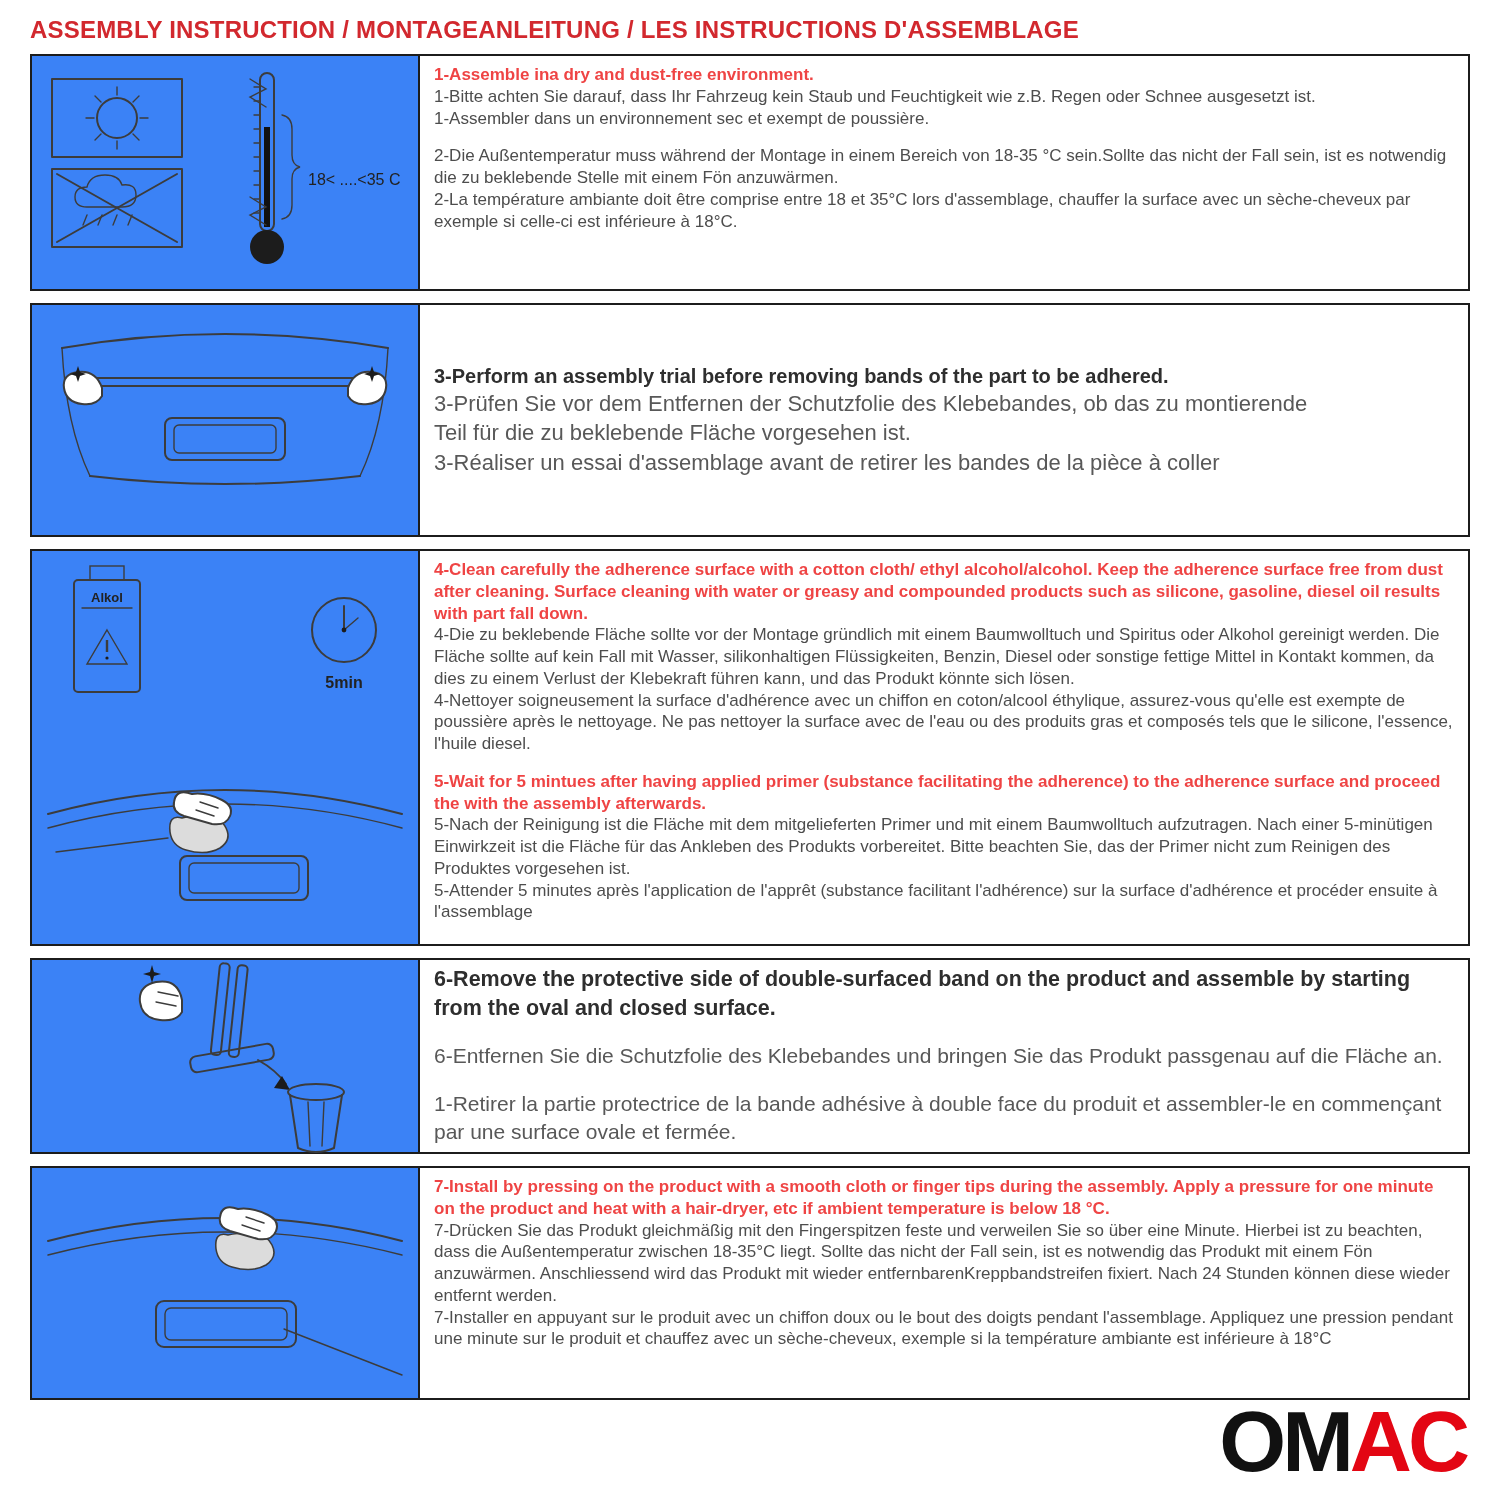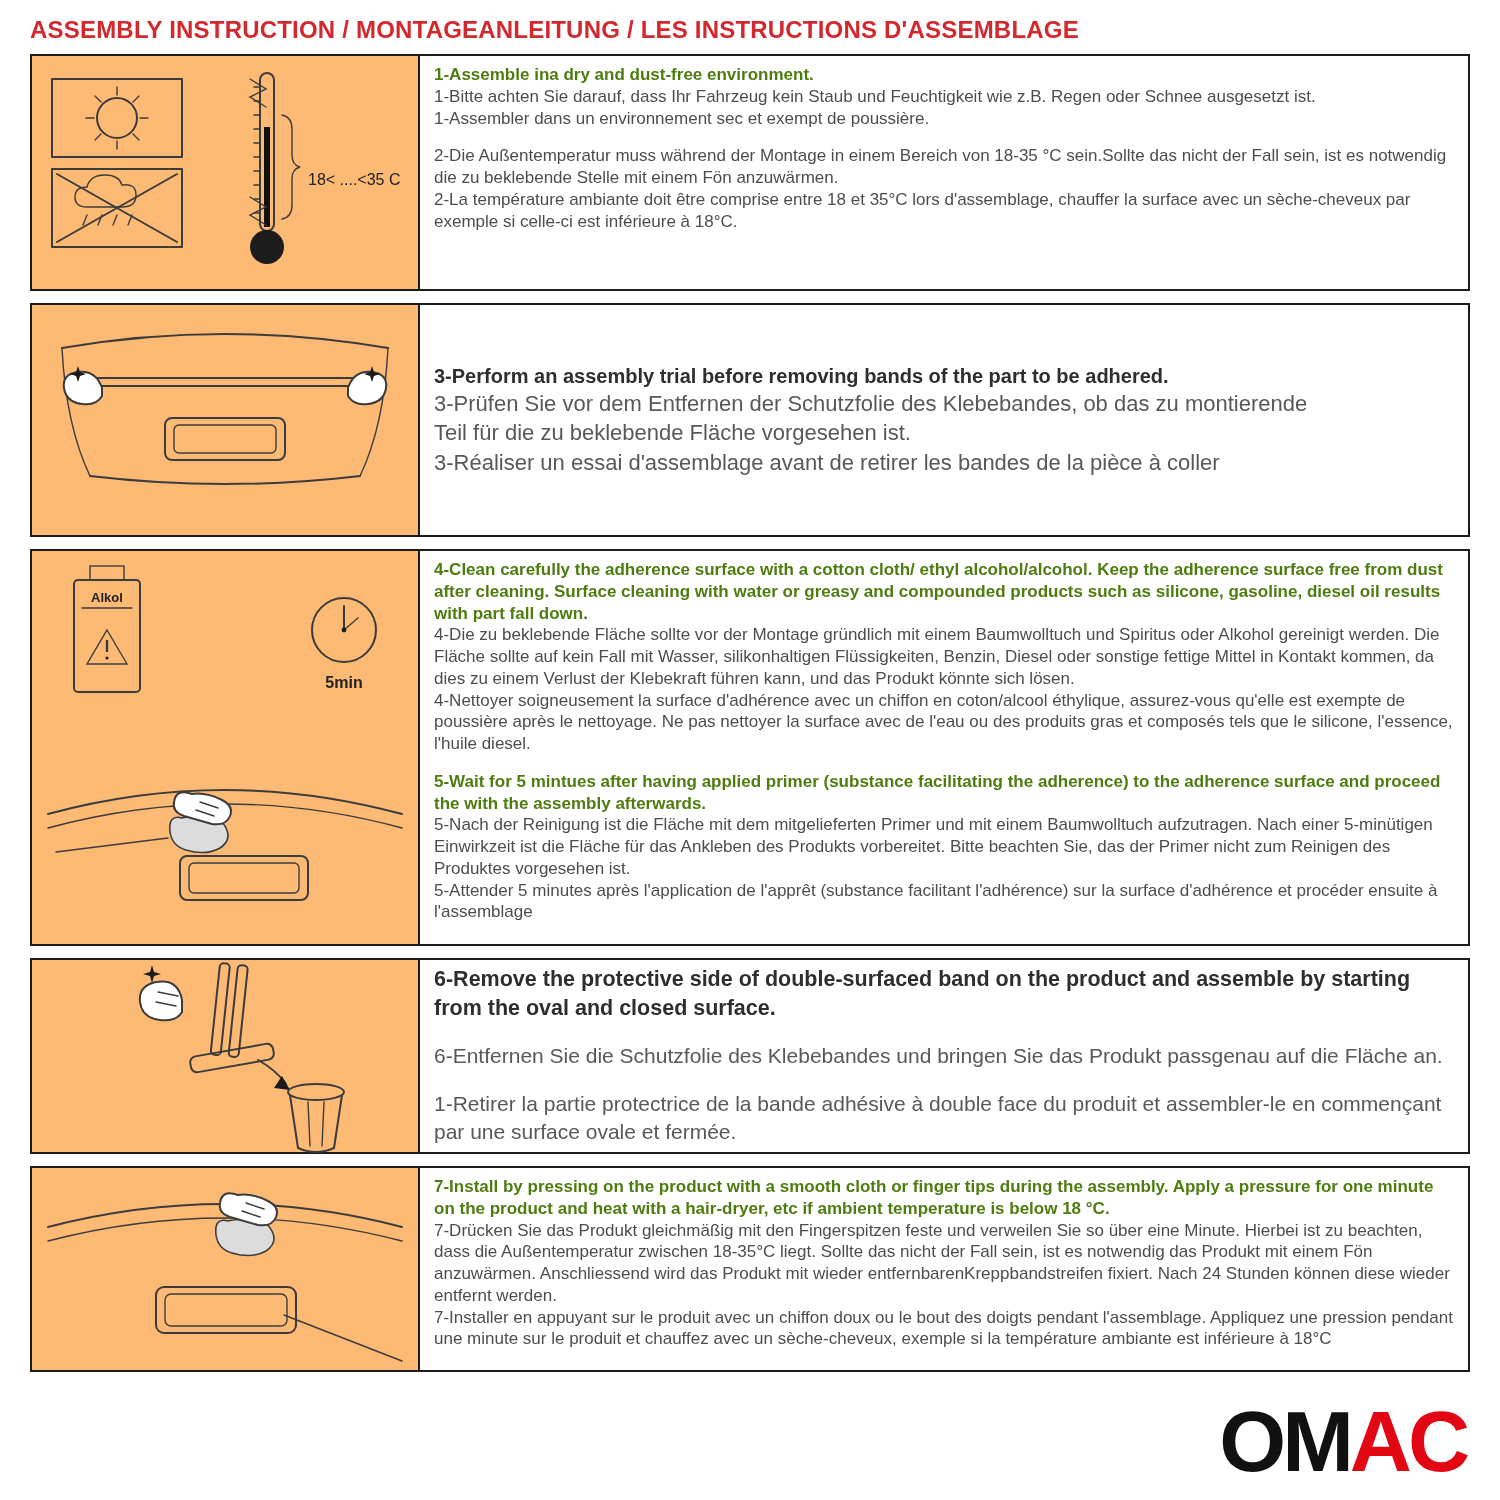--- a/index.html
+++ b/index.html
@@ -22,42 +22,42 @@
   .row{
     display:flex;
     margin:0 30px 12px 30px;
     align-items:stretch;
   }
   .illus{
     width:390px;
     flex:none;
     border:2px solid #1c1c1c;
     box-sizing:border-box;
-    background:#fdba74;
+    background:#3b82f6;
     display:flex;align-items:center;justify-content:center;
   }
   .illus svg{display:block;}
   .textbox{
     flex:1;
     border:2px solid #1c1c1c;
     border-left:2px solid #1c1c1c;
     margin-left:-2px;
     box-sizing:border-box;
     padding:8px 14px 8px 14px;
     overflow:hidden;
     display:flex;flex-direction:column;
   }
   .row-1{height:237px;}
   .row-2{height:234px;}
   .row-3{height:397px;}
   .row-4{height:196px;}
-  .row-5{height:206px;border-radius:8px;}
+  .row-5{height:234px;border-radius:8px;}
   .vcenter{justify-content:center;}
   p{margin:0;}
-  .bold{font-weight:bold;color:#4d7c0f;}
+  .bold{font-weight:bold;color:#ef4444;}
   .line{color:#4d4d4d;}
   .t-small .bold,.t-small .line{font-size:17px;line-height:1.28;}
   .t-big2 .bold{font-size:20px;line-height:1.3;color:#2e2e2e;}
   .t-big2 .line{font-size:22px;line-height:1.32;color:#585858;}
   .t-big4 .bold{font-size:21.5px;line-height:1.32;color:#2e2e2e;}
   .t-big4 .line{font-size:21px;line-height:1.34;color:#585858;margin-top:20px;}
   .block + .block{margin-top:16px;}
   .t-big2 .textpad{padding-right:120px;}
   .logo{
     position:absolute;

